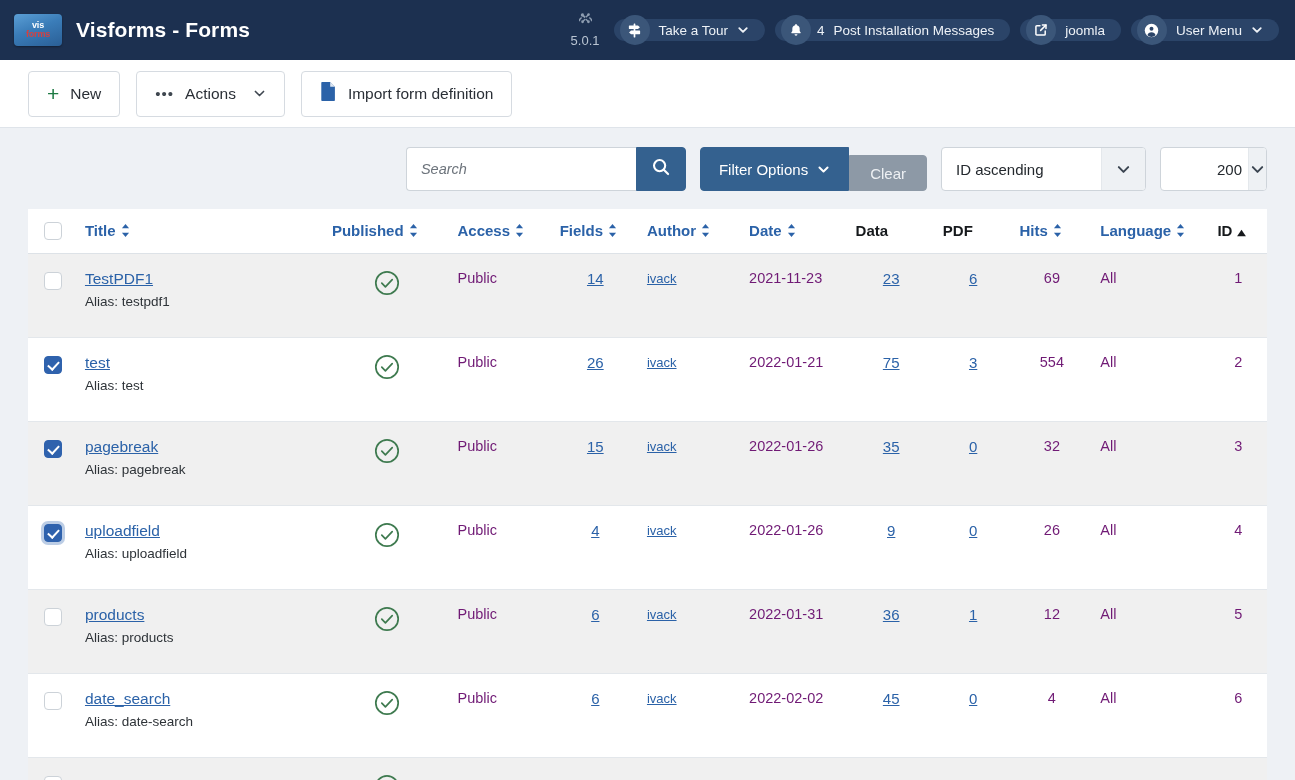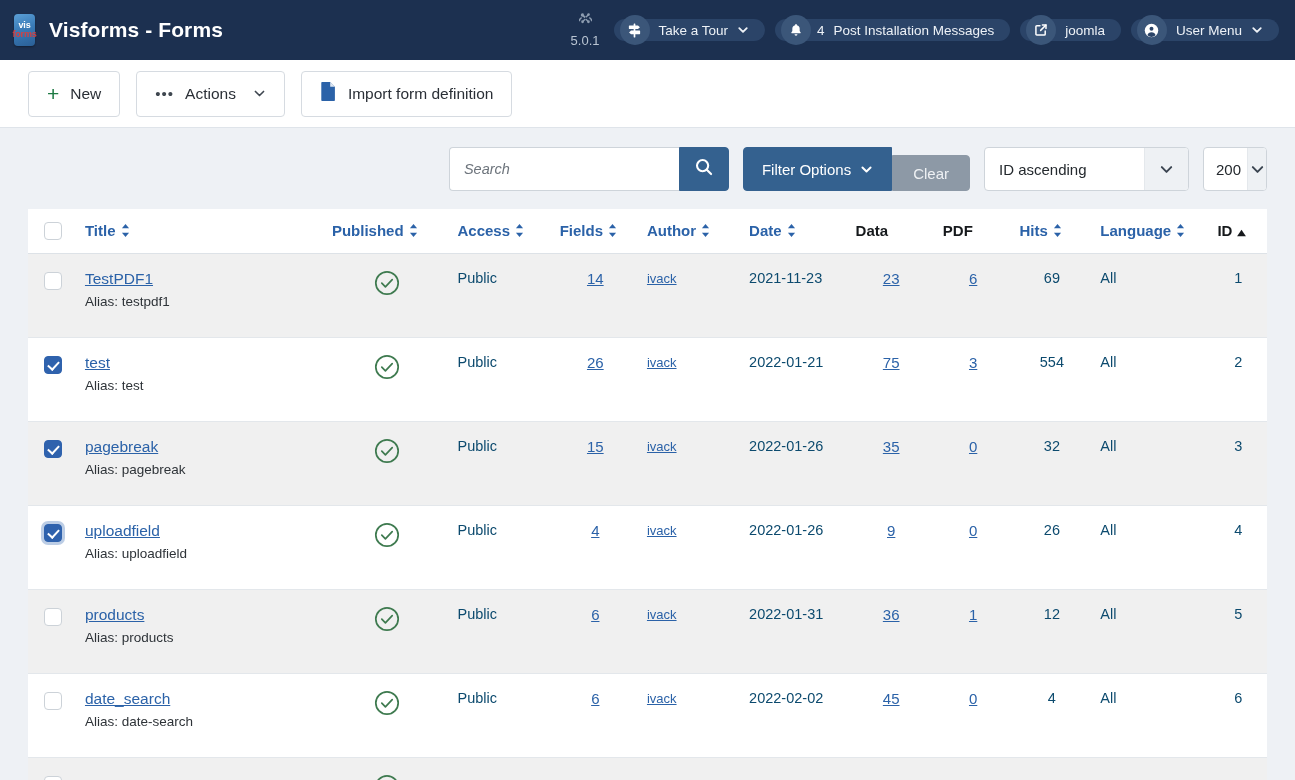--- a/index.html
+++ b/index.html
@@ -16,21 +16,21 @@
   .topbar {
     height: 60px;
     background: #1c3050;
     display: flex;
     align-items: center;
     padding: 0 16px 0 14px;
     position: relative;
   }
   .brand { display: flex; align-items: center; gap: 14px; }
   .brand-logo {
-    width: 21px; height: 32px; border-radius: 4px;
+    width: 48px; height: 32px; border-radius: 4px;
     background: linear-gradient(160deg,#5b9fd6 0%, #3a7cb8 45%, #2a5f96 100%);
     display: flex; flex-direction: column; align-items: center; justify-content: center;
     line-height: 1; flex: none;
     box-shadow: 0 1px 2px rgba(0,0,0,.35);
   }
   .brand-logo .l1 { font-size: 9px; color: #ffffff; font-weight: 700; letter-spacing: -.2px; }
   .brand-logo .l2 { font-size: 9px; color: #d44141; font-weight: 700; letter-spacing: -.2px; }
   .brand-title { color: #ffffff; font-size: 21px; font-weight: 600; letter-spacing: .1px; }
 
   .topbar-right {
@@ -152,21 +152,21 @@
     white-space: nowrap;
   }
   .selwrap .selarrow {
     margin-left: auto;
     width: 44px; height: 100%;
     background: #eef1f4;
     border-left: 1px solid #e4e8ec;
     display: flex; align-items: center; justify-content: center;
   }
   #sort-select { width: 205px; }
-  #limit-select { width: 64px; }
+  #limit-select { width: 107px; padding-left: 44px; }
   #limit-select .seltext { padding: 0 6px 0 12px; }
   #limit-select .selarrow { width: 36px; }
 
   
   .tablezone { padding: 0 28px; background: #eef1f5; }
   table { width: 100%; border-collapse: collapse; background: #fff; }
   thead th {
     background: #ffffff;
     color: #2b62a8;
     font-size: 15px;
@@ -217,21 +217,21 @@
     font-size: 13.5px;
     color: #2e3338;
   }
   .lnk {
     color: #2b62a8;
     text-decoration: underline;
     font-size: 15px;
     cursor: pointer;
   }
   .lnk.sm { font-size: 13px; }
-  .plaintxt { font-size: 14.5px; color: #0c4a6e; }
+  .plaintxt { font-size: 14.5px; color: #701a75; }
 
   
   .cb {
     width: 18px; height: 18px;
     border: 1px solid #ccd2d8;
     border-radius: 4px;
     background: #fff;
     display: inline-block;
     position: relative;
     cursor: pointer;

